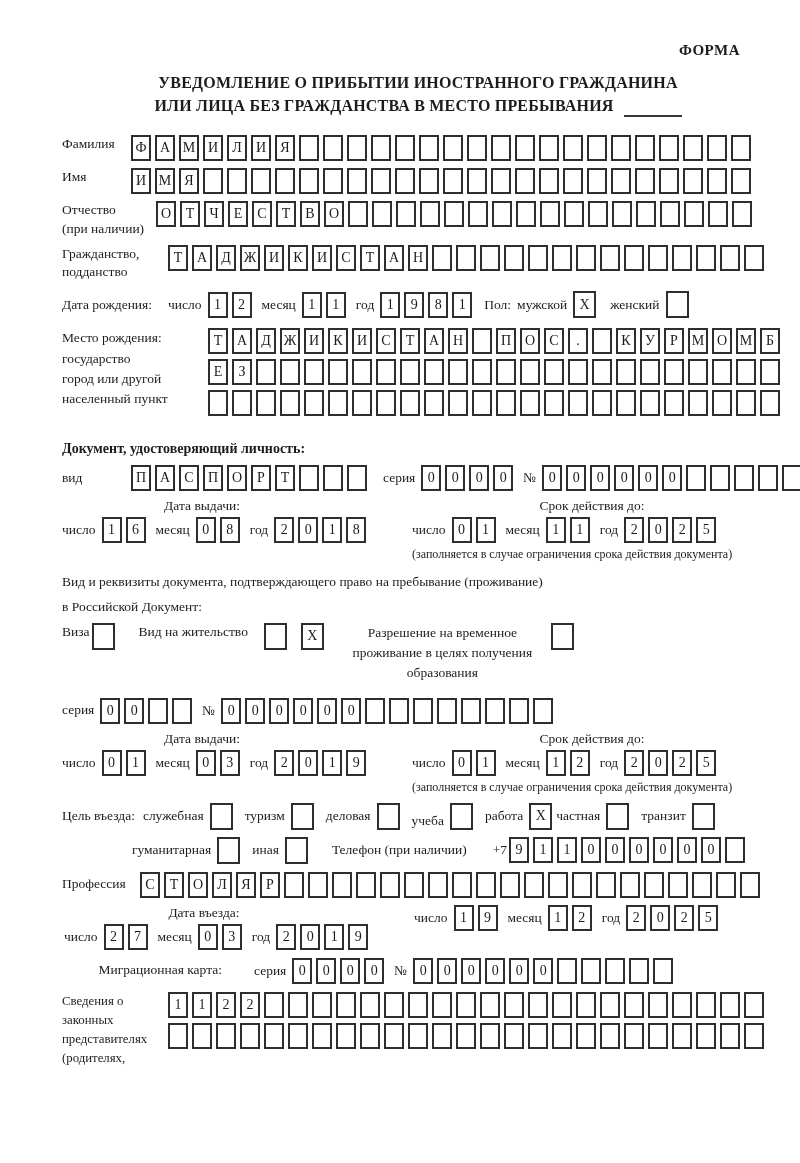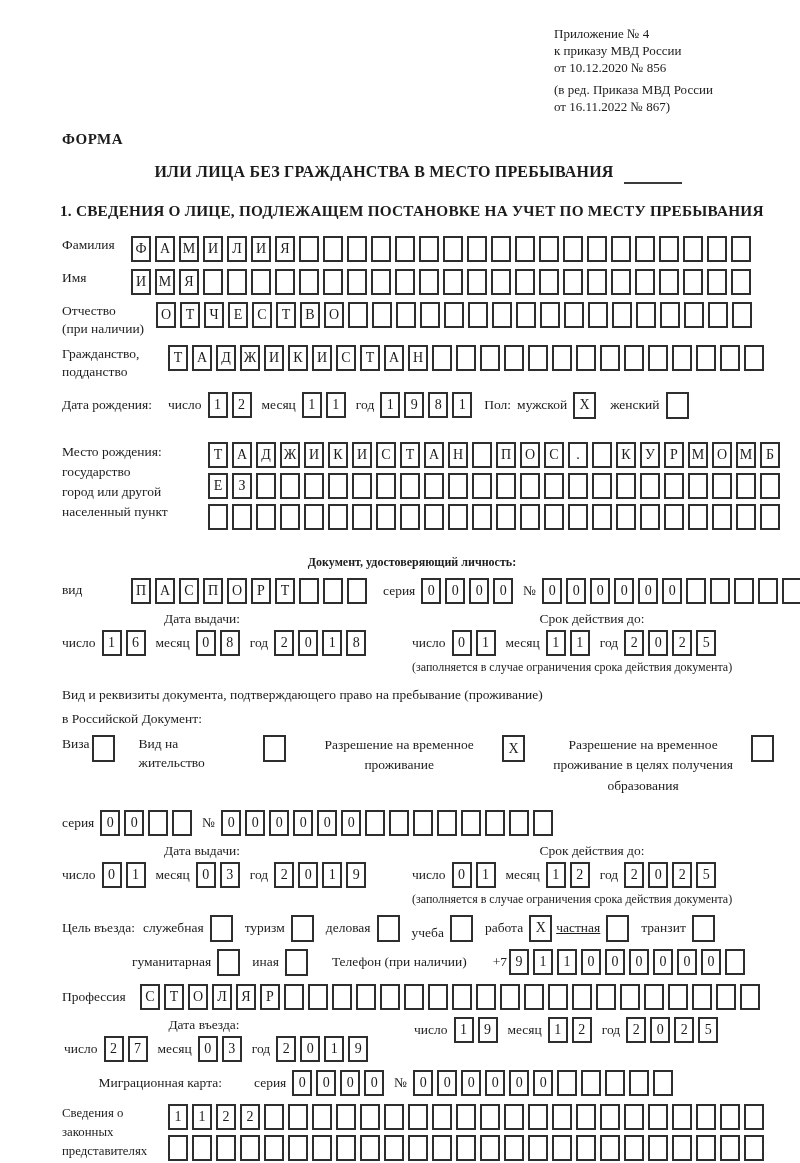--- a/index.html
+++ b/index.html
@@ -1,39 +1,39 @@
 <!DOCTYPE html>
 <html><head>
 <meta charset="utf-8">
 <style>
   html,body{margin:0;padding:0;background:#ffffff;}
   body{width:800px;height:1163px;color:#1c1c1c;font-family:"Liberation Serif",serif;font-size:13.5px;overflow:hidden;}
   .page{box-sizing:border-box;width:800px;height:1163px;padding:26px 26px 10px 62px;}
   
   .appendix{width:190px;margin-left:auto;margin-right:30px;font-size:13px;line-height:1.3;}
   .appendix .gap{height:5px;}
-  .forma{font-weight:bold;font-size:15px;text-align:left;padding-right:34px;margin:16px 0 12px;letter-spacing:.5px;}
+  .forma{font-weight:bold;font-size:15px;text-align:right;padding-right:34px;margin:16px 0 12px;letter-spacing:.5px;}
   .title{text-align:center;font-weight:bold;font-size:16px;line-height:1.45;margin:2px 0 18px;letter-spacing:.2px;}
   .title-l2{display:flex;justify-content:center;align-items:flex-end;}
   .uline{display:inline-block;width:58px;border-bottom:2px solid #3a3a3a;height:14px;margin-left:10px;}
   .section-heading{font-weight:bold;font-size:15.3px;white-space:nowrap;margin:0 0 16px -2px;letter-spacing:.2px;}
   
   .row{display:flex;align-items:flex-start;margin-bottom:7px;}
   .row.center{align-items:center;}
   .lbl{flex:0 0 auto;padding-right:6px;line-height:1.35;}
   .w63{width:63px}.w88{width:88px}.w100{width:100px}.w140{width:140px}.w72{width:72px}.w160{width:160px}
   .lbl-col{flex:0 0 auto;line-height:1.5;}
   .cells{display:inline-flex;gap:4px;flex:0 0 auto;}
   .cells-stack .cells{margin-bottom:5px;}
   .cell{box-sizing:border-box;width:20px;height:26px;border:2px solid #2e2e2e;background:#fff;display:inline-flex;align-items:center;justify-content:center;font-size:14px;flex:0 0 auto;}
   .cb{width:23px;height:27px;font-size:14px;}
   .sub{flex:0 0 auto;margin:3px 6px 0 10px;}
   .sub.first{margin-left:0;}
   
-  .doc-heading{font-weight:bold;text-align:center;font-size:12px;margin:20px 0 8px;width:700px;}
+  .doc-heading{font-weight:bold;font-size:14px;margin:20px 0 8px;width:700px;}
   
   .dates-pair{display:flex;margin-bottom:8px;}
   .date-block{flex:0 0 auto;}
   .date-left{width:350px;}
   .date-right{width:360px;}
   .date-title{text-align:center;margin-bottom:3px;}
   .date-fields{display:flex;align-items:center;}
   .date-fields .sub{margin-top:0;}
   .date-note{font-size:12px;margin-top:4px;white-space:nowrap;}
   
@@ -45,39 +45,31 @@
   .res-row .cb{margin-right:14px;}
   
   .p-lbl{flex:0 0 auto;margin:3px 6px 0 12px;}
   .p-lbl.tight{margin-left:8px;}
 </style>
 </head>
 <body>
 
 <div class="page">
 
-  <div class="appendix">
-    <div>Приложение № 4</div>
-    <div>к приказу МВД России</div>
-    <div>от 10.12.2020 № 856</div>
-    <div class="gap"></div>
-    <div>(в ред. Приказа МВД России</div>
-    <div>от 16.11.2022 № 867)</div>
-  </div>
 
   <div class="forma">ФОРМА</div>
 
   <div class="title">
+    <div>УВЕДОМЛЕНИЕ О ПРИБЫТИИ ИНОСТРАННОГО ГРАЖДАНИНА</div>
     <div class="title-l2">
       <span>ИЛИ ЛИЦА БЕЗ ГРАЖДАНСТВА В МЕСТО ПРЕБЫВАНИЯ</span>
       <span class="uline"></span>
     </div>
   </div>
 
-  <div class="section-heading">1. СВЕДЕНИЯ О ЛИЦЕ, ПОДЛЕЖАЩЕМ ПОСТАНОВКЕ НА УЧЕТ ПО МЕСТУ ПРЕБЫВАНИЯ</div>
 
   <div class="row">
     <span class="lbl w63">Фамилия</span>
     <span class="cells">
         <span class="cell">Ф</span>
         <span class="cell">А</span>
         <span class="cell">М</span>
         <span class="cell">И</span>
         <span class="cell">Л</span>
         <span class="cell">И</span>
@@ -223,21 +215,21 @@
         <span class="cell">8</span>
         <span class="cell">1</span>
       </span>
     <span class="sub" style="margin-top:0;margin-left:12px;margin-right:2px;">Пол:</span>
     <span class="sub" style="margin-top:0;margin-left:4px;">мужской</span>
     <span class="cell cb">X</span>
     <span class="sub" style="margin-top:0;margin-left:14px;">женский</span>
     <span class="cell cb"></span>
   </div>
 
-  <div class="row" style="margin-top:23px;">
+  <div class="row" style="margin-top:10px;">
     <span class="lbl w140 lbl-col">
       <span>Место рождения:</span><br>
       <span>государство</span><br>
       <span>город или другой</span><br>
       <span>населенный пункт</span>
     </span>
     <span class="cells-stack">
       <span class="cells">
           <span class="cell">Т</span>
           <span class="cell">А</span>
@@ -409,21 +401,20 @@
   <div class="intro">
     <span>Вид и реквизиты документа, подтверждающего право на пребывание (проживание)</span><br>
     <span>в Российской Документ:</span>
   </div>
 
   <div class="res-row">
     <span class="opt-lbl" style="padding-right:2px;">Виза</span>
     <span class="cell cb"></span>
     <span class="opt-lbl" style="margin-left:10px;">Вид на жительство</span>
     <span class="cell cb"></span>
-    <span class="opt-lbl opt-multi wm170" style="margin-left:12px;">Разрешение на временное проживание</span>
     <span class="cell cb">X</span>
     <span class="opt-lbl opt-multi wm185" style="margin-left:12px;">Разрешение на временное проживание в целях получения образования</span>
     <span class="cell cb" style="margin-right:0;"></span>
   </div>
 
   <div class="row center" style="margin-top:10px;">
     <span class="lbl">серия</span>
     <span class="cells">
         <span class="cell">0</span>
         <span class="cell">0</span>
@@ -502,21 +493,21 @@
     <span class="p-lbl tight" style="margin-left:2px;margin-top:0;">служебная</span>
     <span class="cell cb"></span>
     <span class="p-lbl" style="margin-top:0;">туризм</span>
     <span class="cell cb"></span>
     <span class="p-lbl" style="margin-top:0;">деловая</span>
     <span class="cell cb"></span>
     <span class="p-lbl" style="margin-top:10px;">учеба</span>
     <span class="cell cb"></span>
     <span class="p-lbl" style="margin-top:0;">работа</span>
     <span class="cell cb">X</span>
-    <span class="p-lbl" style="margin-top:0;margin-left:4px;text-decoration:underline;">частная</span>
+    <span class="p-lbl" style="margin-top:0;margin-left:4px;">частная</span>
     <span class="cell cb"></span>
     <span class="p-lbl" style="margin-top:0;">транзит</span>
     <span class="cell cb"></span>
   </div>
 
   <div class="row center" style="margin-top:6px;">
     <span class="p-lbl" style="margin-left:70px;margin-top:0;">гуманитарная</span>
     <span class="cell cb"></span>
     <span class="p-lbl" style="margin-top:0;">иная</span>
     <span class="cell cb"></span>

